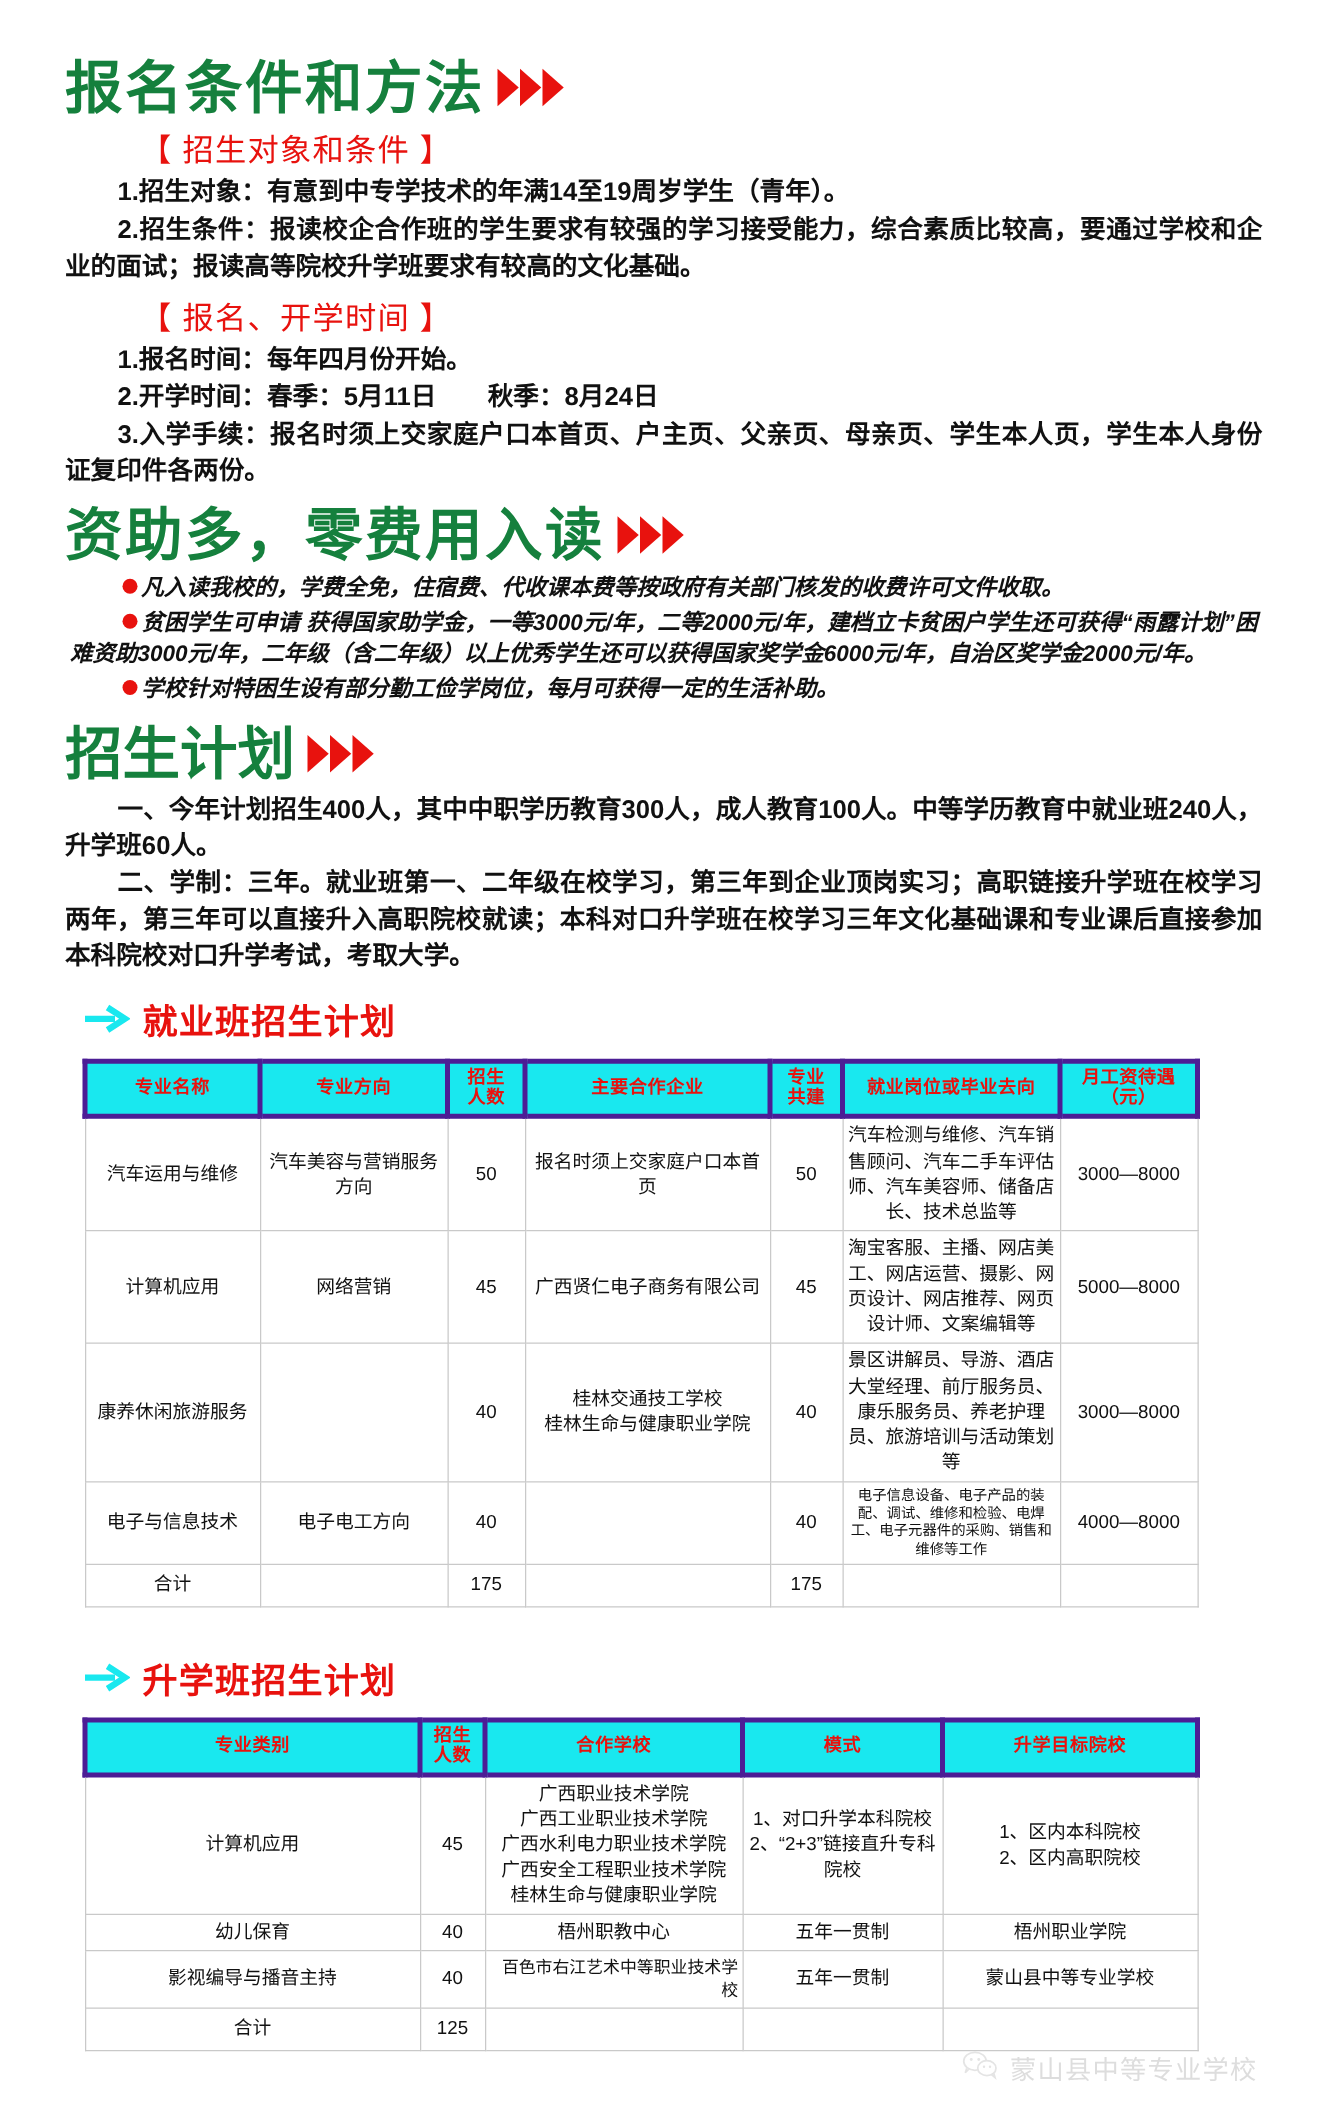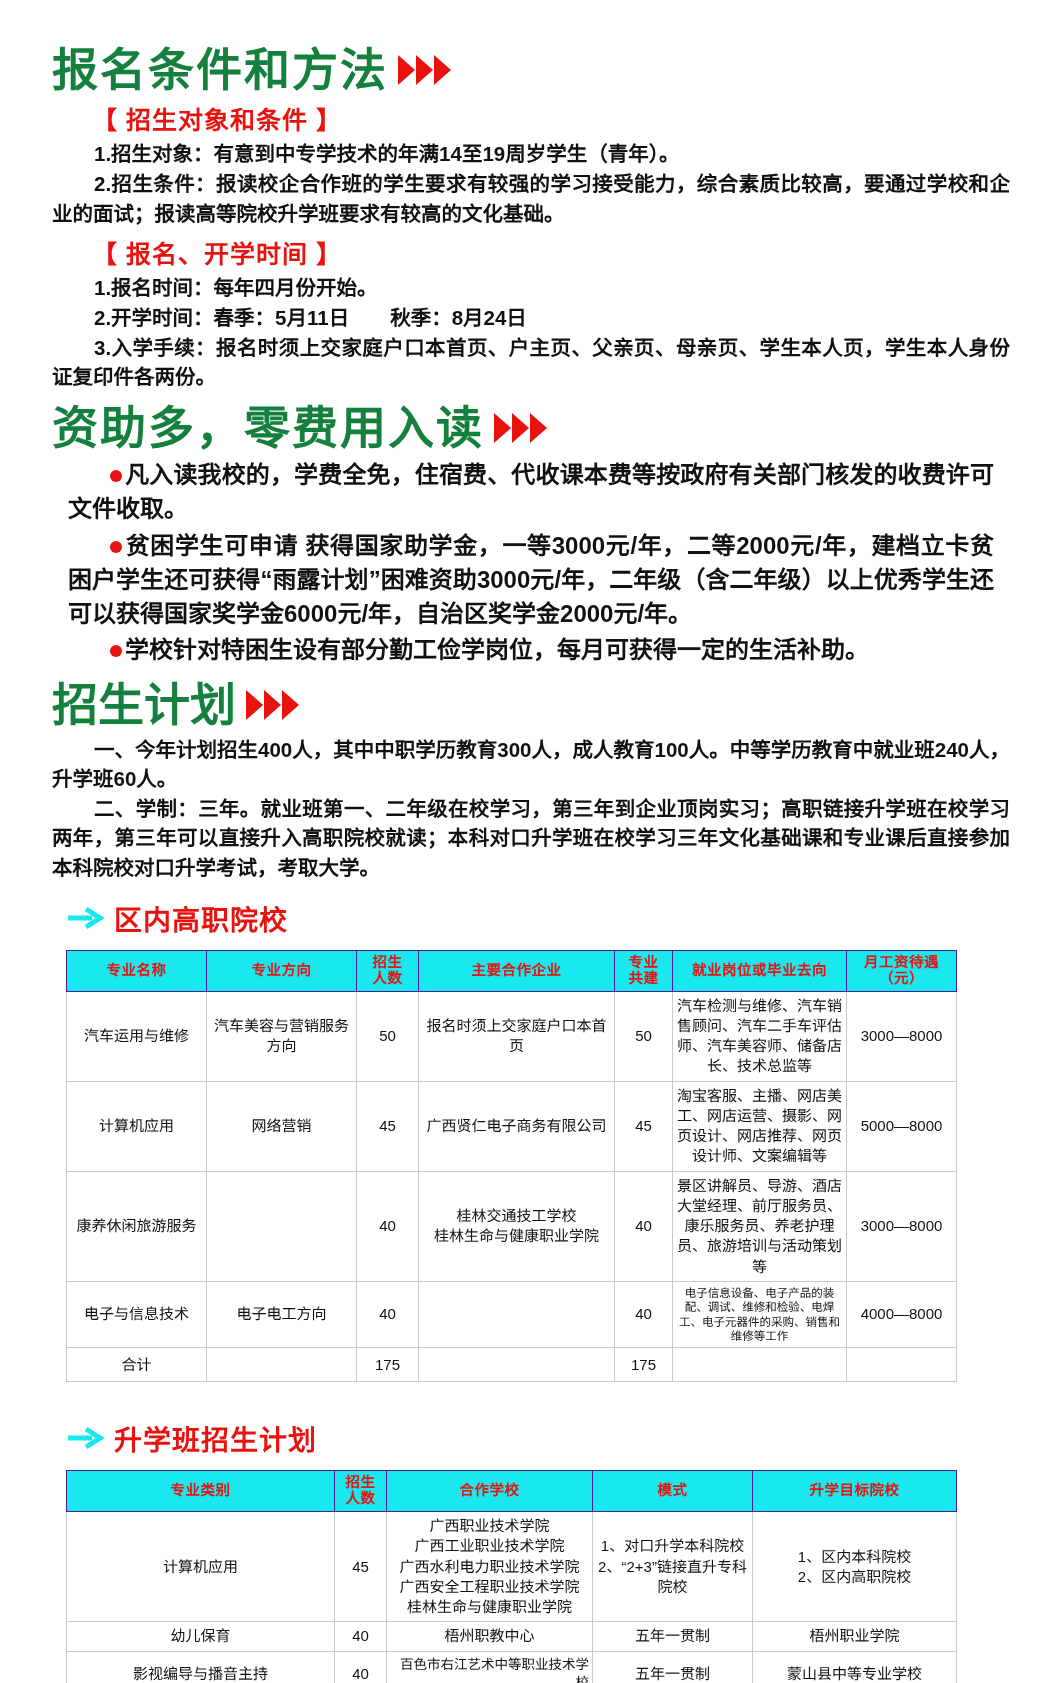--- a/index.html
+++ b/index.html
@@ -38,42 +38,43 @@
     width: 0; height: 0;
     border-top: 15px solid transparent;
     border-bottom: 15px solid transparent;
     border-left: 17px solid #e8120e;
   }
 
   
   .red-bracket {
     color: #e8120e;
     font-size: 25px;
-    font-weight: bold;
-    margin: 6px 0 3px 40px;
+    font-weight: normal;
+    margin: 6px 0 3px 60px;
     letter-spacing: 1px;
   }
 
   
   .para {
     font-size: 20.5px;
     line-height: 1.42;
     margin: 1px 0;
     text-align: justify;
     letter-spacing: 0px;
     font-weight: bold;
   }
   .para.indent { text-indent: 42px; }
   .bullet-para {
-    font-size: 24px;
+    font-size: 18px;
     line-height: 1.42;
-    margin: 2px 16px;
+    margin: 2px 4px;
     text-align: justify;
     text-indent: 42px;
     font-weight: bold;
+    font-style: italic;
   }
   .dot {
     display: inline-block;
     width: 12px; height: 12px;
     border-radius: 50%;
     background: #e8120e;
     margin-right: 3px;
     vertical-align: 1px;
   }
 
@@ -115,21 +116,21 @@
     color: #111;
   }
   table.plan thead th {
     background: #19e8ef;
     color: #e8120e;
     font-weight: bold;
     font-size: 14.5px;
     height: 40px;
     line-height: 1.1;
     letter-spacing: 0.5px;
-    border: 1px solid #4c1d95;
+    border: 4px solid #4c1d95;
   }
   table.plan tbody td { font-size: 15px; line-height: 1.35; }
   td.jobs { font-size: 13.5px; text-align: left; padding-left: 7px; line-height: 1.3; }
   td.jobs.sm { font-size: 11.5px; line-height: 1.25; }
   td.schools { font-size: 14.5px; text-align: left; padding-left: 10px; line-height: 1.32; }
   td.mode { font-size: 13.5px; text-align: left; padding-left: 8px; line-height: 1.35; }
   td.target { font-size: 14.5px; text-align: left; padding-left: 22px; line-height: 1.35; }
   td.mode.center, td.target.center { text-align: center; padding-left: 3px; }
   tr.total td { font-size: 15px; height: 34px; }
 
@@ -225,21 +226,21 @@
   <p class="para indent">一、今年计划招生400人，其中中职学历教育300人，成人教育100人。中等学历教育中就业班240人，升学班60人。</p>
   <p class="para indent">二、学制：三年。就业班第一、二年级在校学习，第三年到企业顶岗实习；高职链接升学班在校学习两年，第三年可以直接升入高职院校就读；本科对口升学班在校学习三年文化基础课和专业课后直接参加本科院校对口升学考试，考取大学。</p>
 
   <div class="tbl-title">
     <span class="cyan-arrow">
       <svg width="38" height="24" viewBox="0 0 38 24" aria-hidden="true">
         <path d="M2 12 H26" stroke="#19e8ef" stroke-width="5" fill="none" stroke-linecap="butt"></path>
         <path d="M20 3 L34 12 L20 21" stroke="#19e8ef" stroke-width="5" fill="none" stroke-linecap="butt" stroke-linejoin="miter"></path>
       </svg>
     </span>
-    <span class="tbl-title-text">区内高职院校</span>
+    <span class="tbl-title-text">就业班招生计划</span>
   </div>
 
   <table class="plan t1">
     <colgroup>
       <col class="c1">
         <col class="c2">
         <col class="c3">
         <col class="c4">
         <col class="c5">
         <col class="c6">

